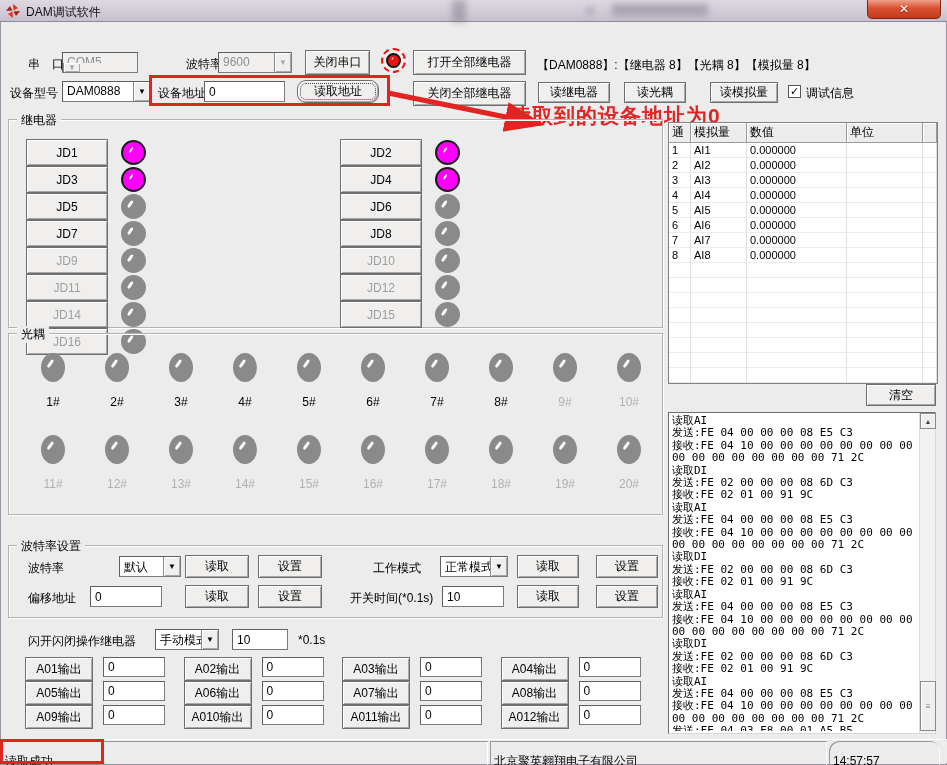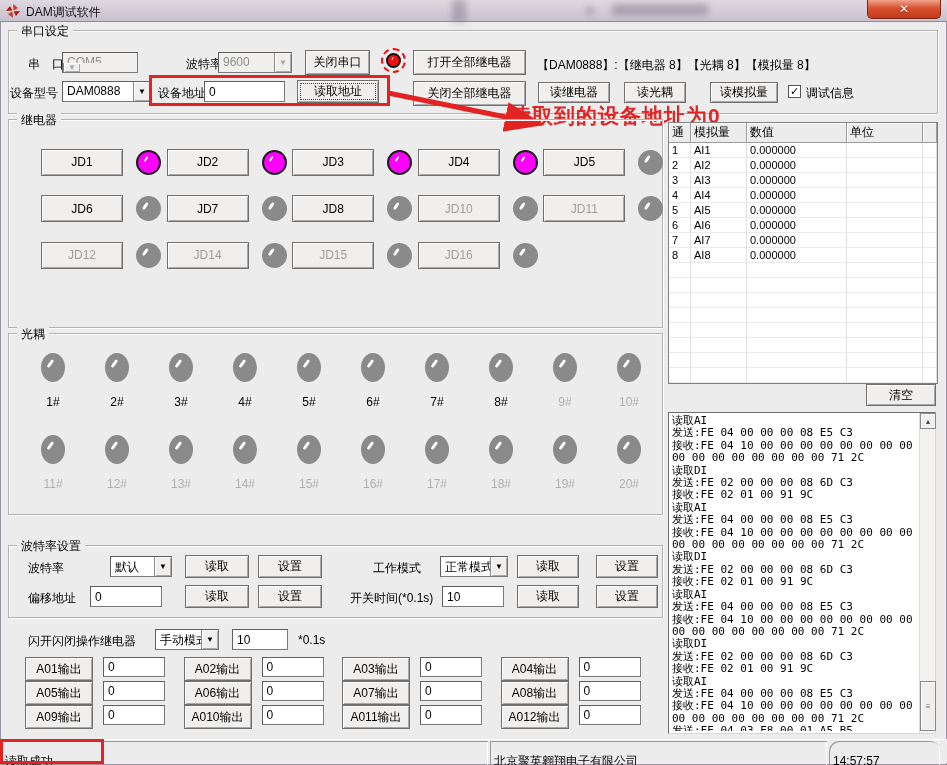--- a/index.html
+++ b/index.html
@@ -48,22 +48,22 @@
   
   .led { position:relative; display:inline-block; border-radius:50%; }
   .led::after { content:""; position:absolute; left:32%; top:22%; width:11%; height:30%;
                 background:#fff; border-radius:40%; transform:rotate(35deg); }
   .led-on  { background:#ff00ff; border:2px solid #1c1c1c; }
   .led-off { background:#8a8a8a; }
   .led-red { background:#ee1111; border:2px solid #111; }
   .led-red::before { content:""; position:absolute; inset:-7px; border:2px dashed #e11; border-radius:50%; }
 
   
-  #relay-grid { position:absolute; left:41px; top:139px; width:628px; height:186px;
-                display:grid; grid-template-columns:repeat(5,1fr); grid-template-rows:repeat(4,1fr); }
+  #relay-grid { position:absolute; left:26px; top:139px; width:628px; height:186px;
+                display:grid; grid-template-columns:repeat(2,1fr); grid-template-rows:repeat(4,1fr); }
   .relay-cell { display:flex; align-items:center; gap:13px; }
   .jd-btn { position:static; width:82px; height:27px; }
   .relay-cell .led { width:25px; height:25px; }
 
   
   #analog-table { position:absolute; left:668px; top:122px; width:270px; height:262px;
                   background:#fff; border:1px solid #828282; font-size:11px; overflow:hidden; }
   .thead { display:flex; height:20px; background:#ececec; }
   .thead .tcell { border-right:1px solid #9b9b9b; border-bottom:1px solid #9b9b9b;
                   box-shadow:inset 1px 1px 0 #fff; display:flex; align-items:center; padding-left:3px;
@@ -127,23 +127,20 @@
       <path d="M8 15 L3 11 L7.4 8.6 Z" fill="#d8341f"></path>
       <path d="M1 8 L5 3 L7.4 7.4 Z" fill="#a81d0f"></path>
     </svg>
     <span class="win-title">DAM调试软件</span>
     <div class="smudge" style="left:452px;top:0;width:14px;height:22px;"></div>
     <div class="smudge" style="left:612px;top:4px;width:96px;height:12px;"></div>
     <div class="smudge" style="left:586px;top:7px;width:8px;height:8px;border-radius:50%;"></div>
     <div class="close-btn">✕</div>
   </div>
 
-  <div class="group" style="left:8px;top:30px;width:930px;height:84px;">
-    <span class="grouplabel">串口设定</span>
-  </div>
 
   <span class="lbl" style="left:28px;top:56px;">串　口</span>
   <div class="combo off" style="left:62px;top:52px;width:76px;height:21px;flex-direction:column;">
     <span class="cfield">COM5</span>
     <span class="carrow">▼</span>
   </div>
 
   <span class="lbl" style="left:186px;top:56px;">波特率</span>
   <div class="combo off" style="left:218px;top:52px;width:74px;height:21px;">
     <span class="cfield">9600</span>
@@ -155,21 +152,21 @@
   <button class="btn" style="left:413px;top:50px;width:113px;height:25px;">打开全部继电器</button>
   <span class="lbl" style="left:537px;top:57px;">【DAM0888】:【继电器  8】【光耦 8】【模拟量 8】</span>
 
   <span class="lbl" style="left:10px;top:85px;">设备型号</span>
   <div class="combo" style="left:62px;top:81px;width:89px;height:21px;">
     <span class="cfield">DAM0888</span>
     <span class="carrow">▼</span>
   </div>
   <span class="lbl" style="left:158px;top:85px;">设备地址</span>
   <input class="input" style="left: 204px; top: 81px; width: 81px; height: 21px;" value="0">
-  <button class="btn focused" style="left:297px;top:80px;width:82px;height:23px;">读取地址</button>
+  <button class="btn focused" style="left:297px;top:80px;width:82px;height:23px;border-radius:9px;">读取地址</button>
   <button class="btn" style="left:413px;top:81px;width:113px;height:25px;">关闭全部继电器</button>
   <button class="btn" style="left:538px;top:82px;width:72px;height:21px;">读继电器</button>
   <button class="btn" style="left:624px;top:82px;width:62px;height:21px;">读光耦</button>
   <button class="btn" style="left:710px;top:82px;width:68px;height:21px;">读模拟量</button>
   <div class="chk" style="left:788px;top:85px;">✓</div>
   <span class="lbl" style="left:806px;top:85px;">调试信息</span>
 
   <div class="red-box" style="left:149px;top:75px;width:241px;height:31px;"></div>
   <svg class="anno-svg" style="left:382px;top:88px;width:180px;height:46px;" viewBox="0 0 180 46">
     <defs>
@@ -208,20 +205,24 @@
       <div class="relay-cell">
         <button class="btn jd-btn">JD6</button>
         <span class="led led-off"></span>
       </div>
       <div class="relay-cell">
         <button class="btn jd-btn">JD7</button>
         <span class="led led-off"></span>
       </div>
       <div class="relay-cell">
         <button class="btn jd-btn">JD8</button>
+        <span class="led led-off"></span>
+      </div>
+      <div class="relay-cell">
+        <button class="btn jd-btn disabled">JD9</button>
         <span class="led led-off"></span>
       </div>
       <div class="relay-cell">
         <button class="btn jd-btn disabled">JD10</button>
         <span class="led led-off"></span>
       </div>
       <div class="relay-cell">
         <button class="btn jd-btn disabled">JD11</button>
         <span class="led led-off"></span>
       </div>
@@ -484,21 +485,21 @@
     <div class="scrollbar">
       <div class="scroll-up">▲</div>
       <div class="scroll-thumb">≡</div>
     </div>
   </div>
 
   <div class="group" style="left:8px;top:545px;width:655px;height:73px;">
     <span class="grouplabel">波特率设置</span>
   </div>
   <span class="lbl" style="left:28px;top:560px;">波特率</span>
-  <div class="combo" style="left:110px;top:556px;width:62px;height:21px;">
+  <div class="combo" style="left:119px;top:556px;width:62px;height:21px;">
     <span class="cfield">默认</span>
     <span class="carrow">▼</span>
   </div>
   <button class="btn" style="left:185px;top:555px;width:64px;height:23px;">读取</button>
   <button class="btn" style="left:258px;top:555px;width:64px;height:23px;">设置</button>
   <span class="lbl" style="left:373px;top:560px;">工作模式</span>
   <div class="combo" style="left:440px;top:556px;width:68px;height:21px;">
     <span class="cfield">正常模式</span>
     <span class="carrow">▼</span>
   </div>

